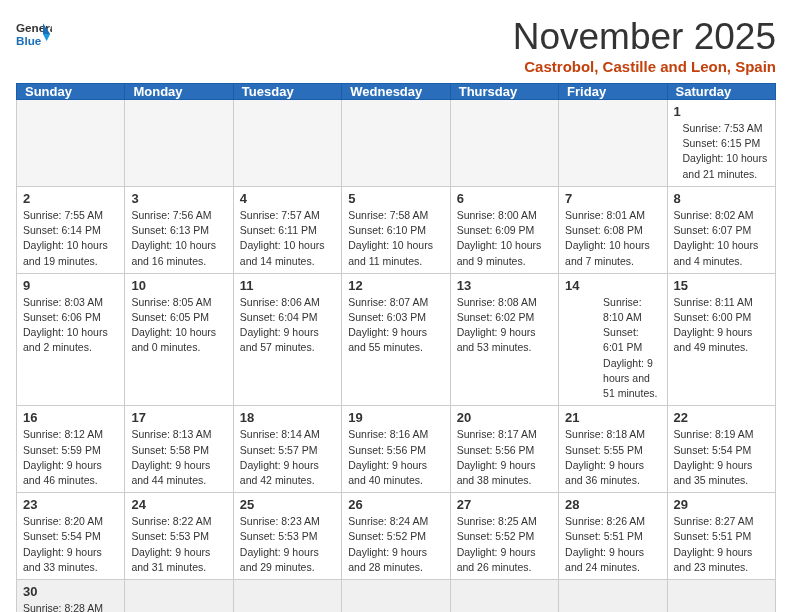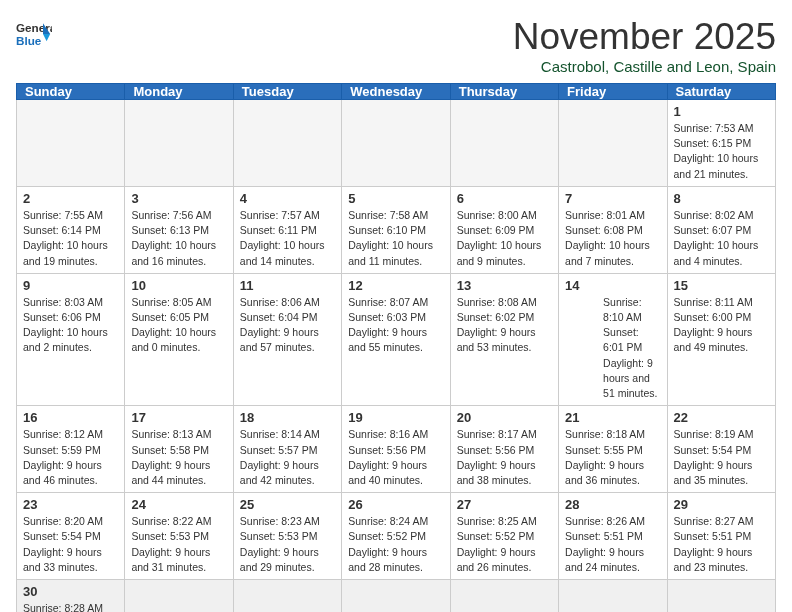--- a/index.html
+++ b/index.html
@@ -28,21 +28,22 @@
     .title-area {
       text-align: right;
     }
     .month-title {
       font-size: 37px;
       font-weight: normal;
       color: #333;
     }
     .location-title {
       font-size: 15px;
-      color: #14532d;
+      color: #c2410c;
+      font-weight: bold;
     }
     .calendar-table {
       width: 100%;
       border-collapse: collapse;
       border: 1px solid #ccc;
     }
     .calendar-table th {
       background-color: #2a6ebb;
       color: #fff;
       text-align: left;
@@ -112,21 +113,21 @@
   <tbody id="calendar-body">
   <tr>
         <td class="empty"></td>
         <td class="empty"></td>
         <td class="empty"></td>
         <td class="empty"></td>
         <td class="empty"></td>
         <td class="empty"></td>
         <td>
           <span class="day-number">1</span>
-          <div class="day-info" style="white-space: pre-line;">Sunrise: 7:53 AM
+          <div class="day-info" style="white-space: pre-line; margin-left: 9px;">Sunrise: 7:53 AM
 Sunset: 6:15 PM
 Daylight: 10 hours and 21 minutes.</div>
         </td>
       </tr>
       <tr>
         <td>
           <span class="day-number">2</span>
           <div class="day-info" style="white-space: pre-line;">Sunrise: 7:55 AM
 Sunset: 6:14 PM
 Daylight: 10 hours and 19 minutes.</div>

